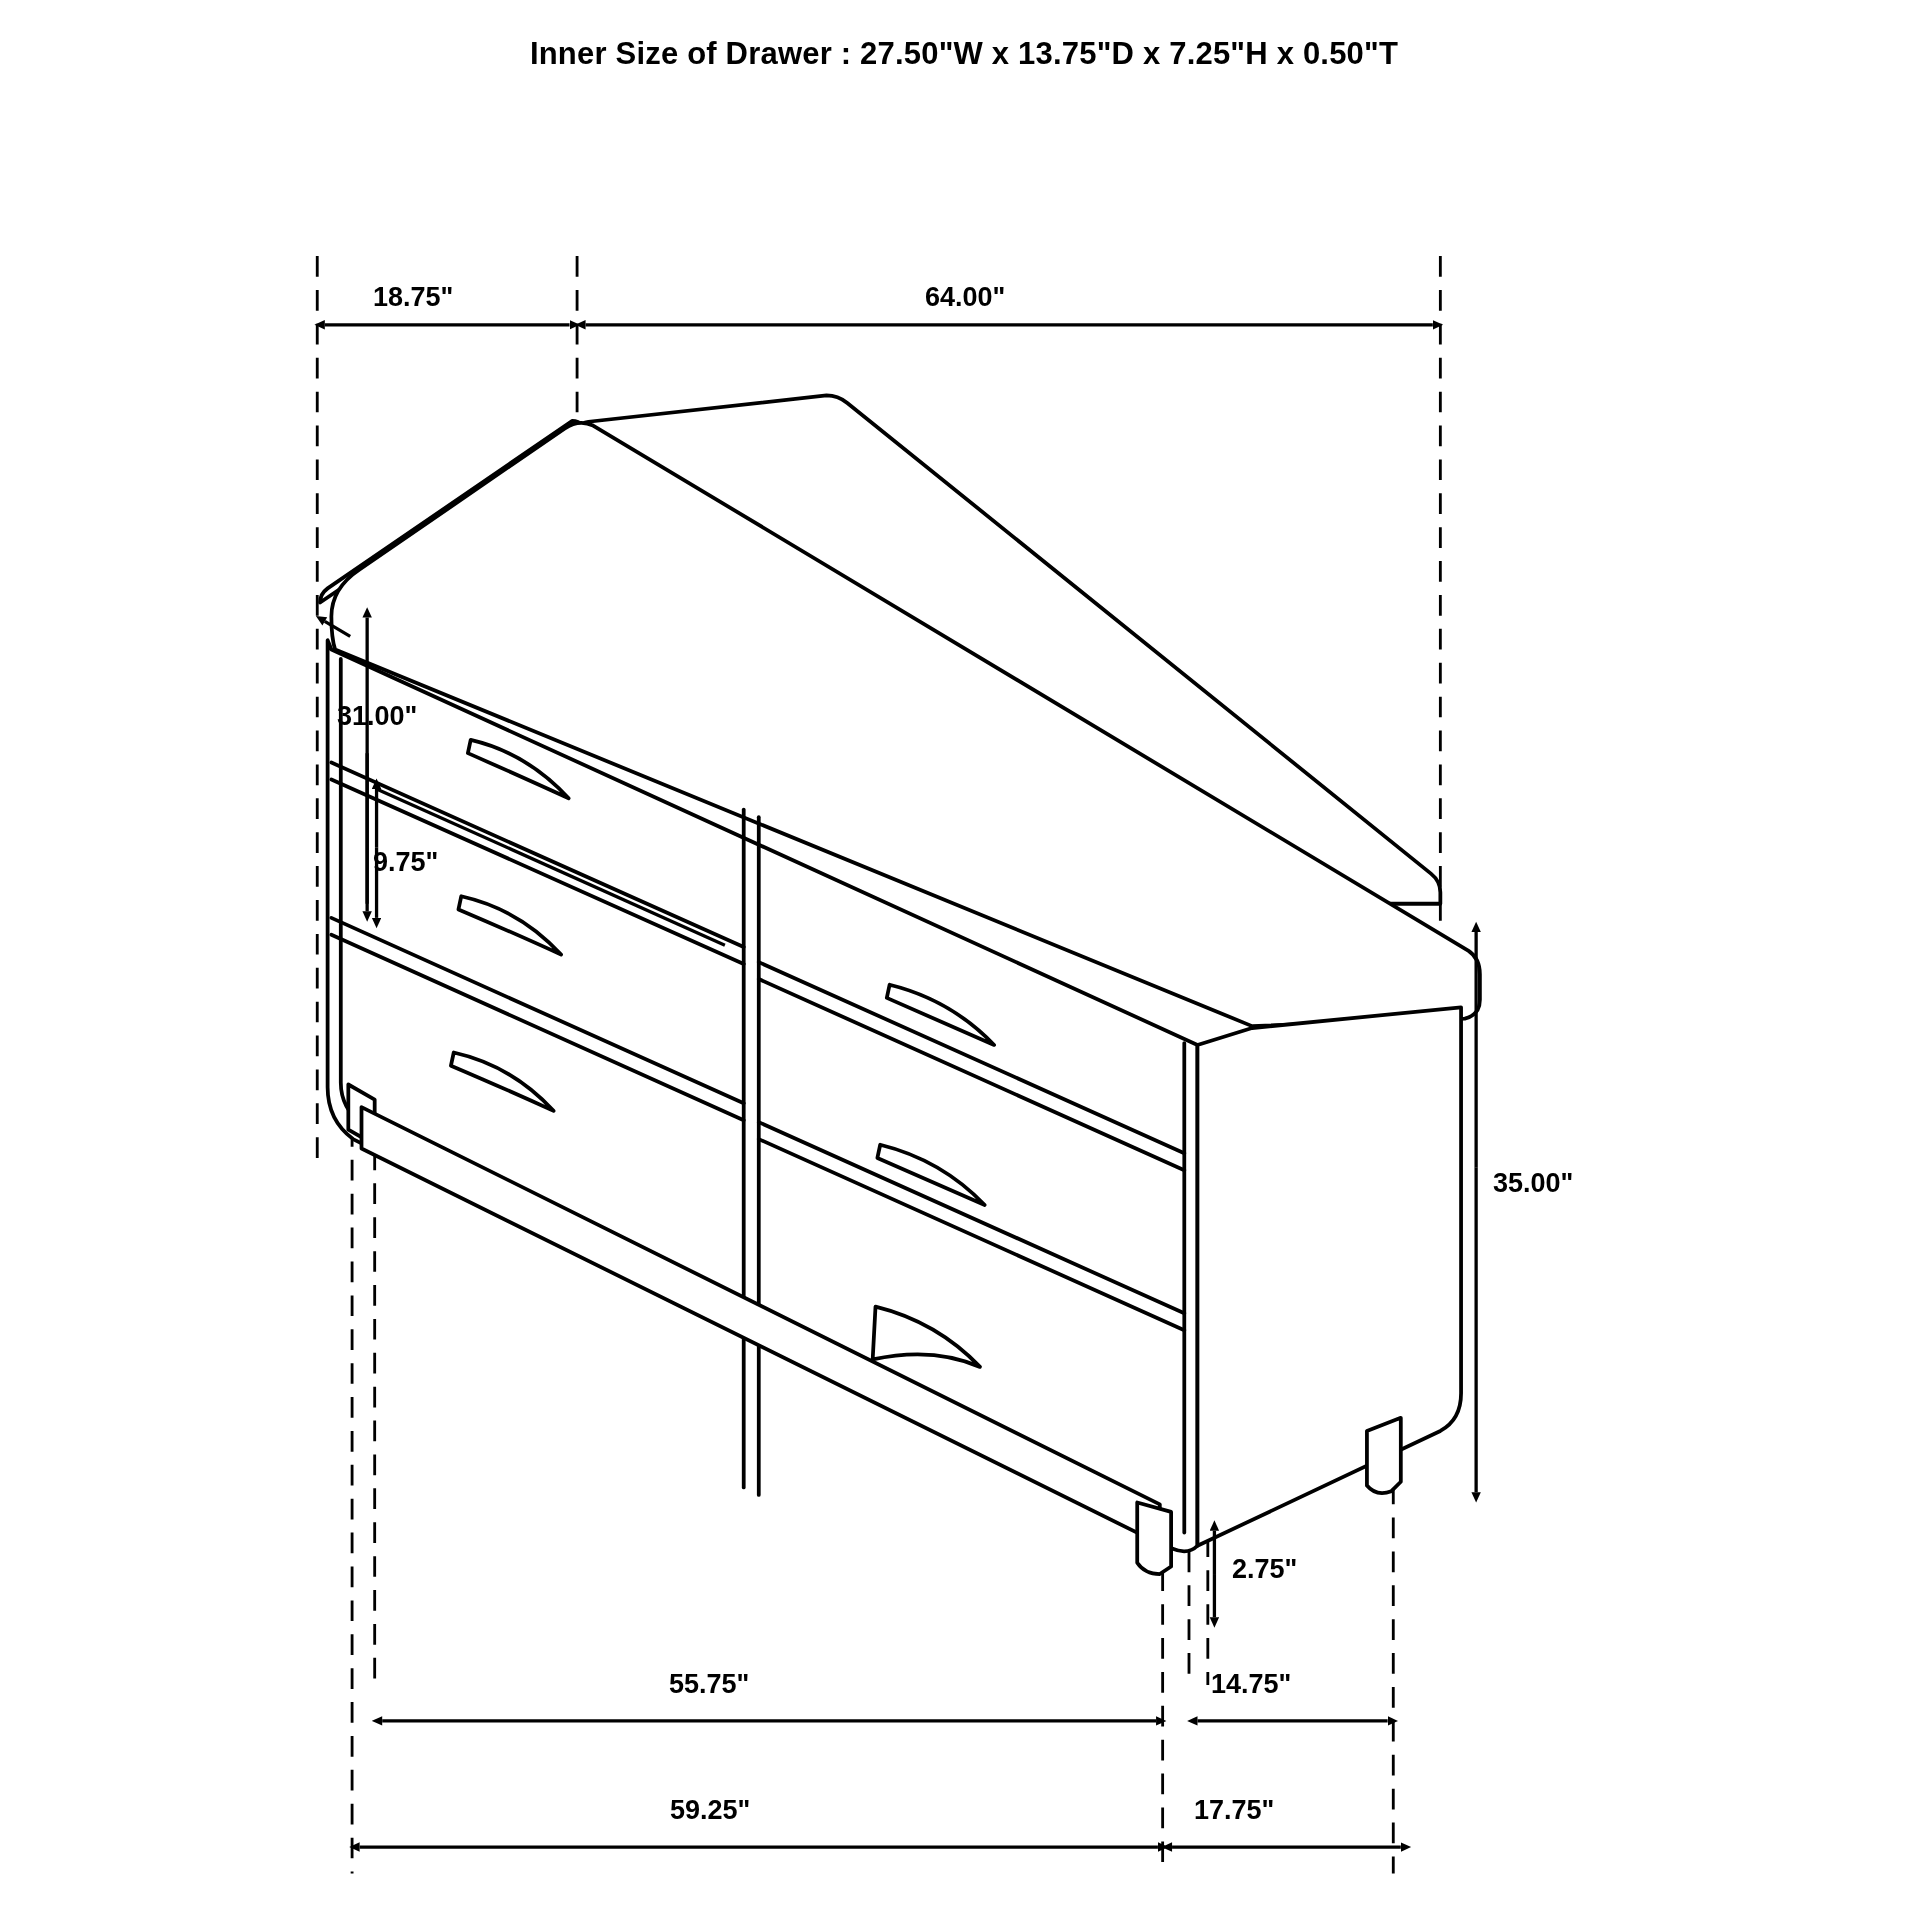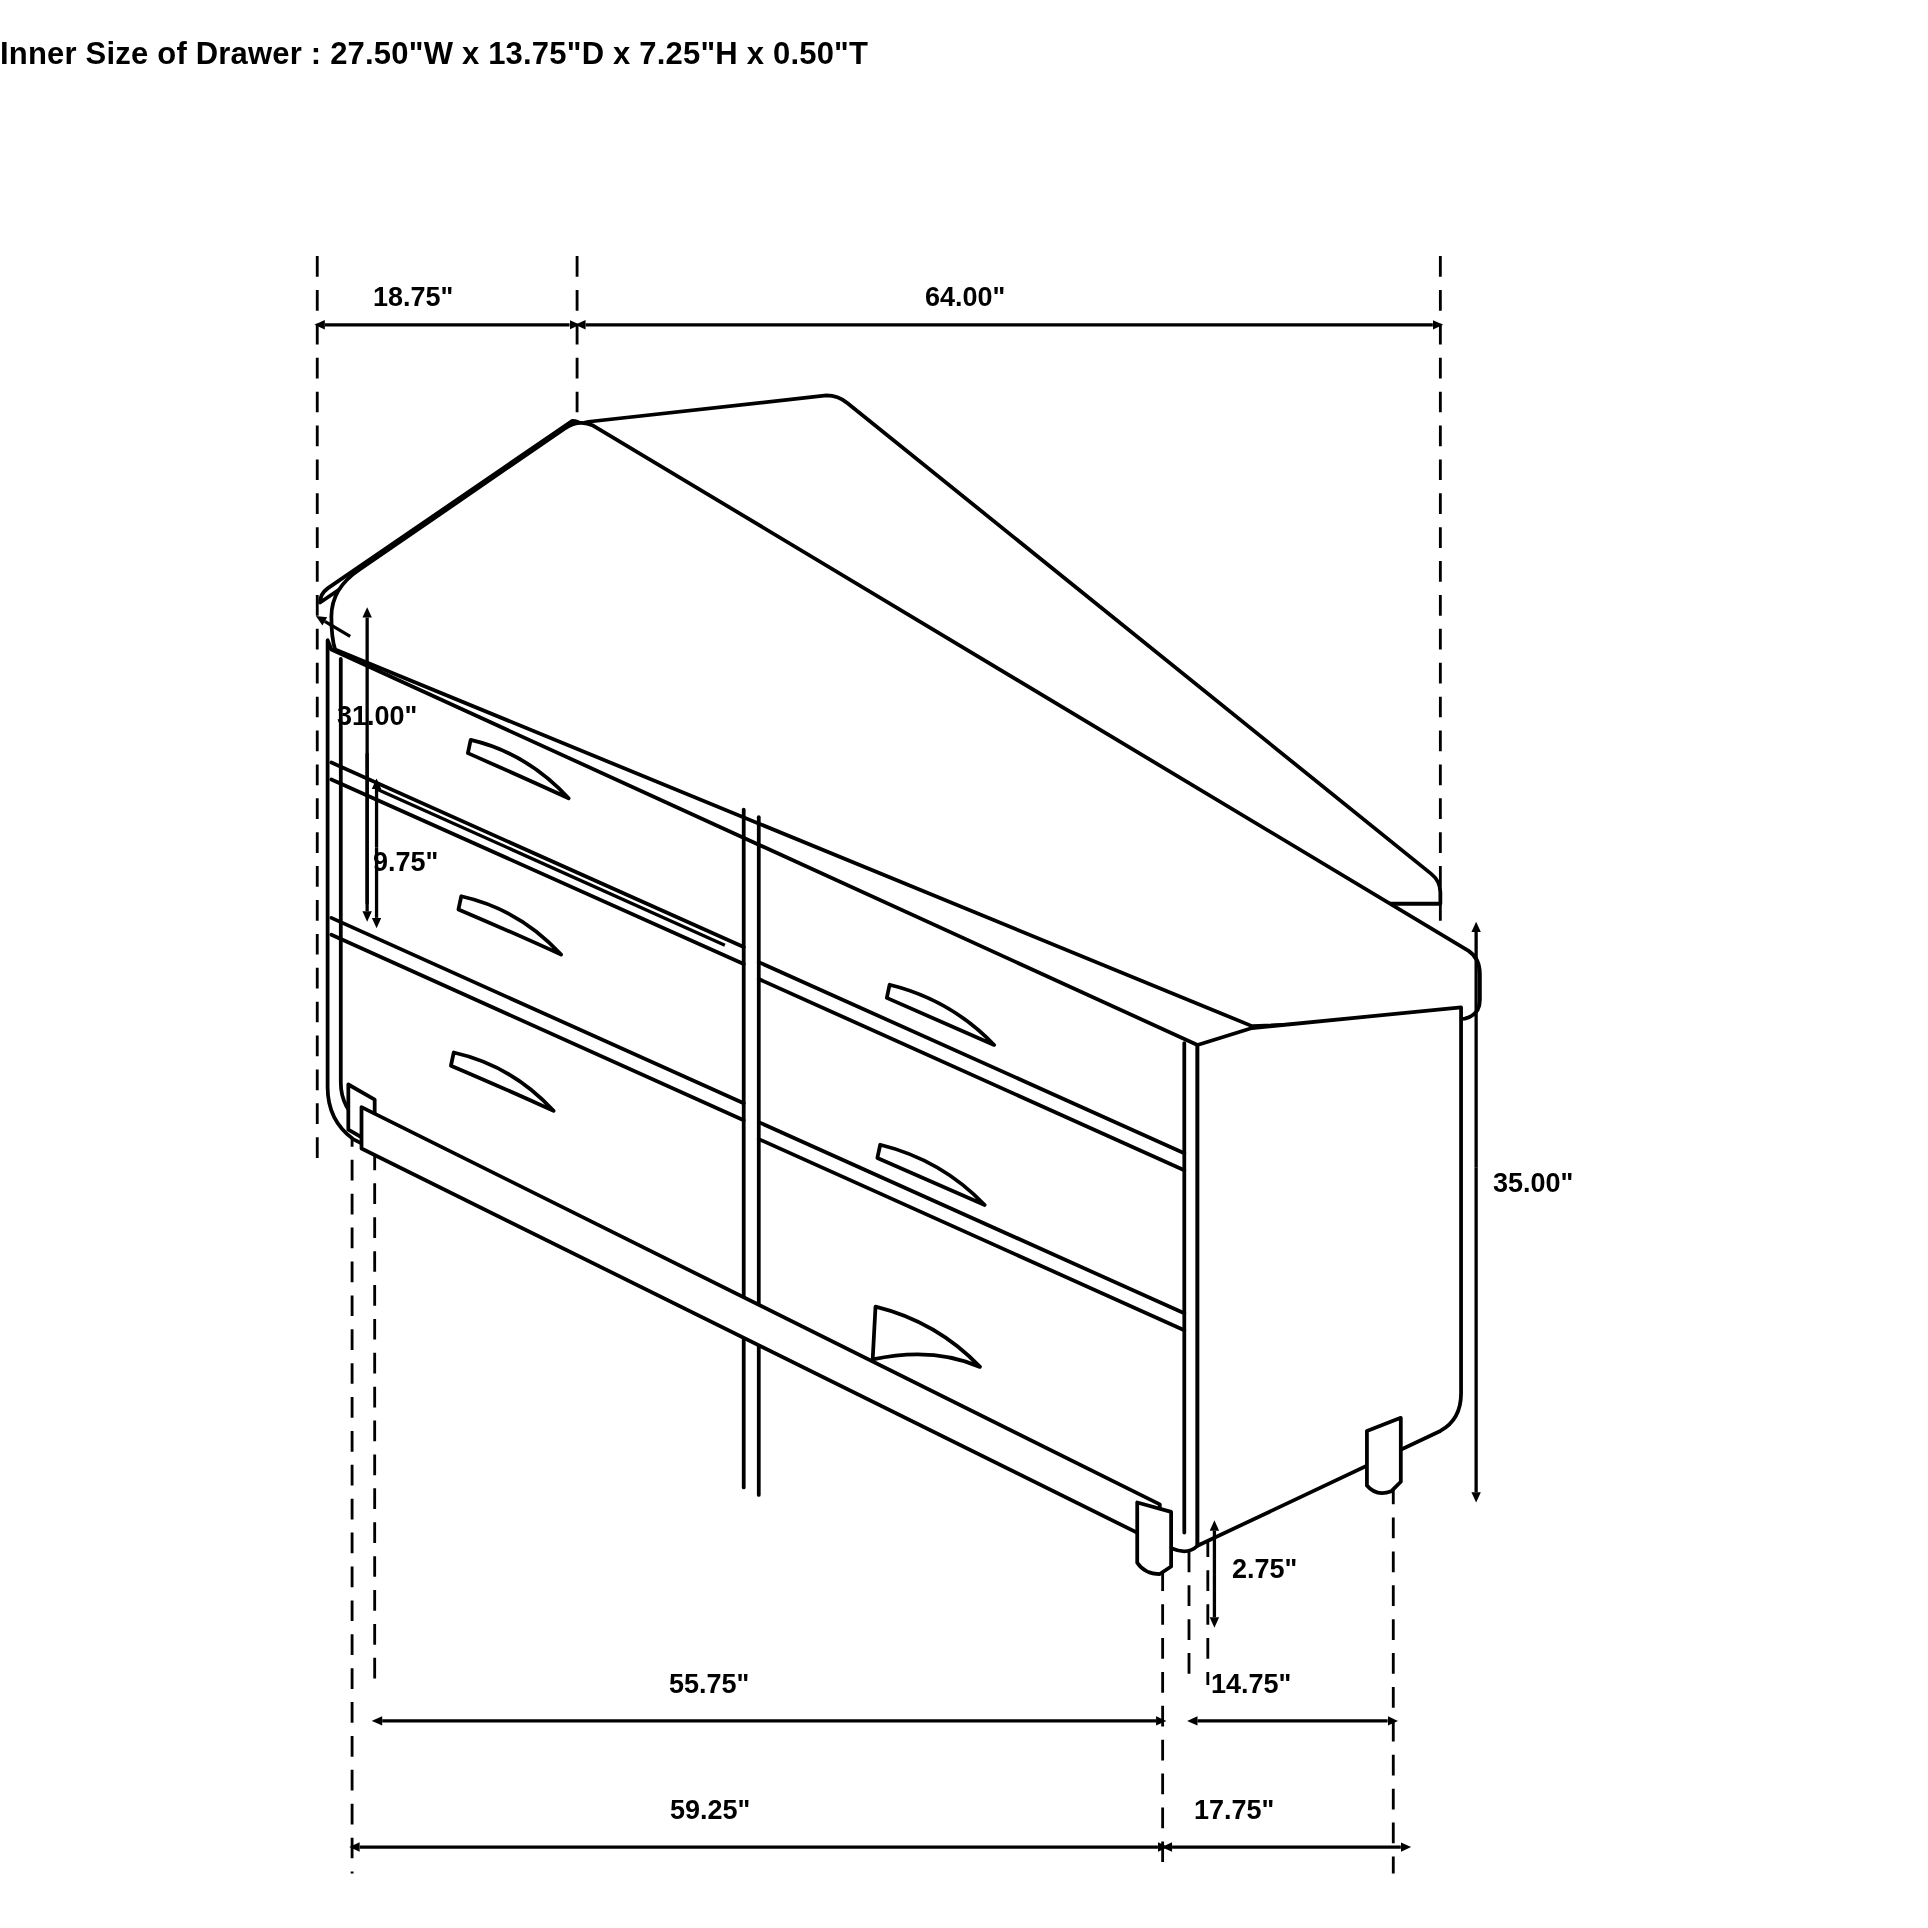--- a/index.html
+++ b/index.html
@@ -17,20 +17,21 @@
   #stage {
     position: relative;
     width: 1928px;
     height: 1928px;
   }
   #title {
     position: absolute;
     left: 0;
     top: 36px;
     width: 1928px;
+    text-align: center;
     font-size: 31px;
     font-weight: bold;
     letter-spacing: 0.2px;
     white-space: pre;
   }
   #drawing {
     position: absolute;
     left: 0;
     top: 0;
   }

